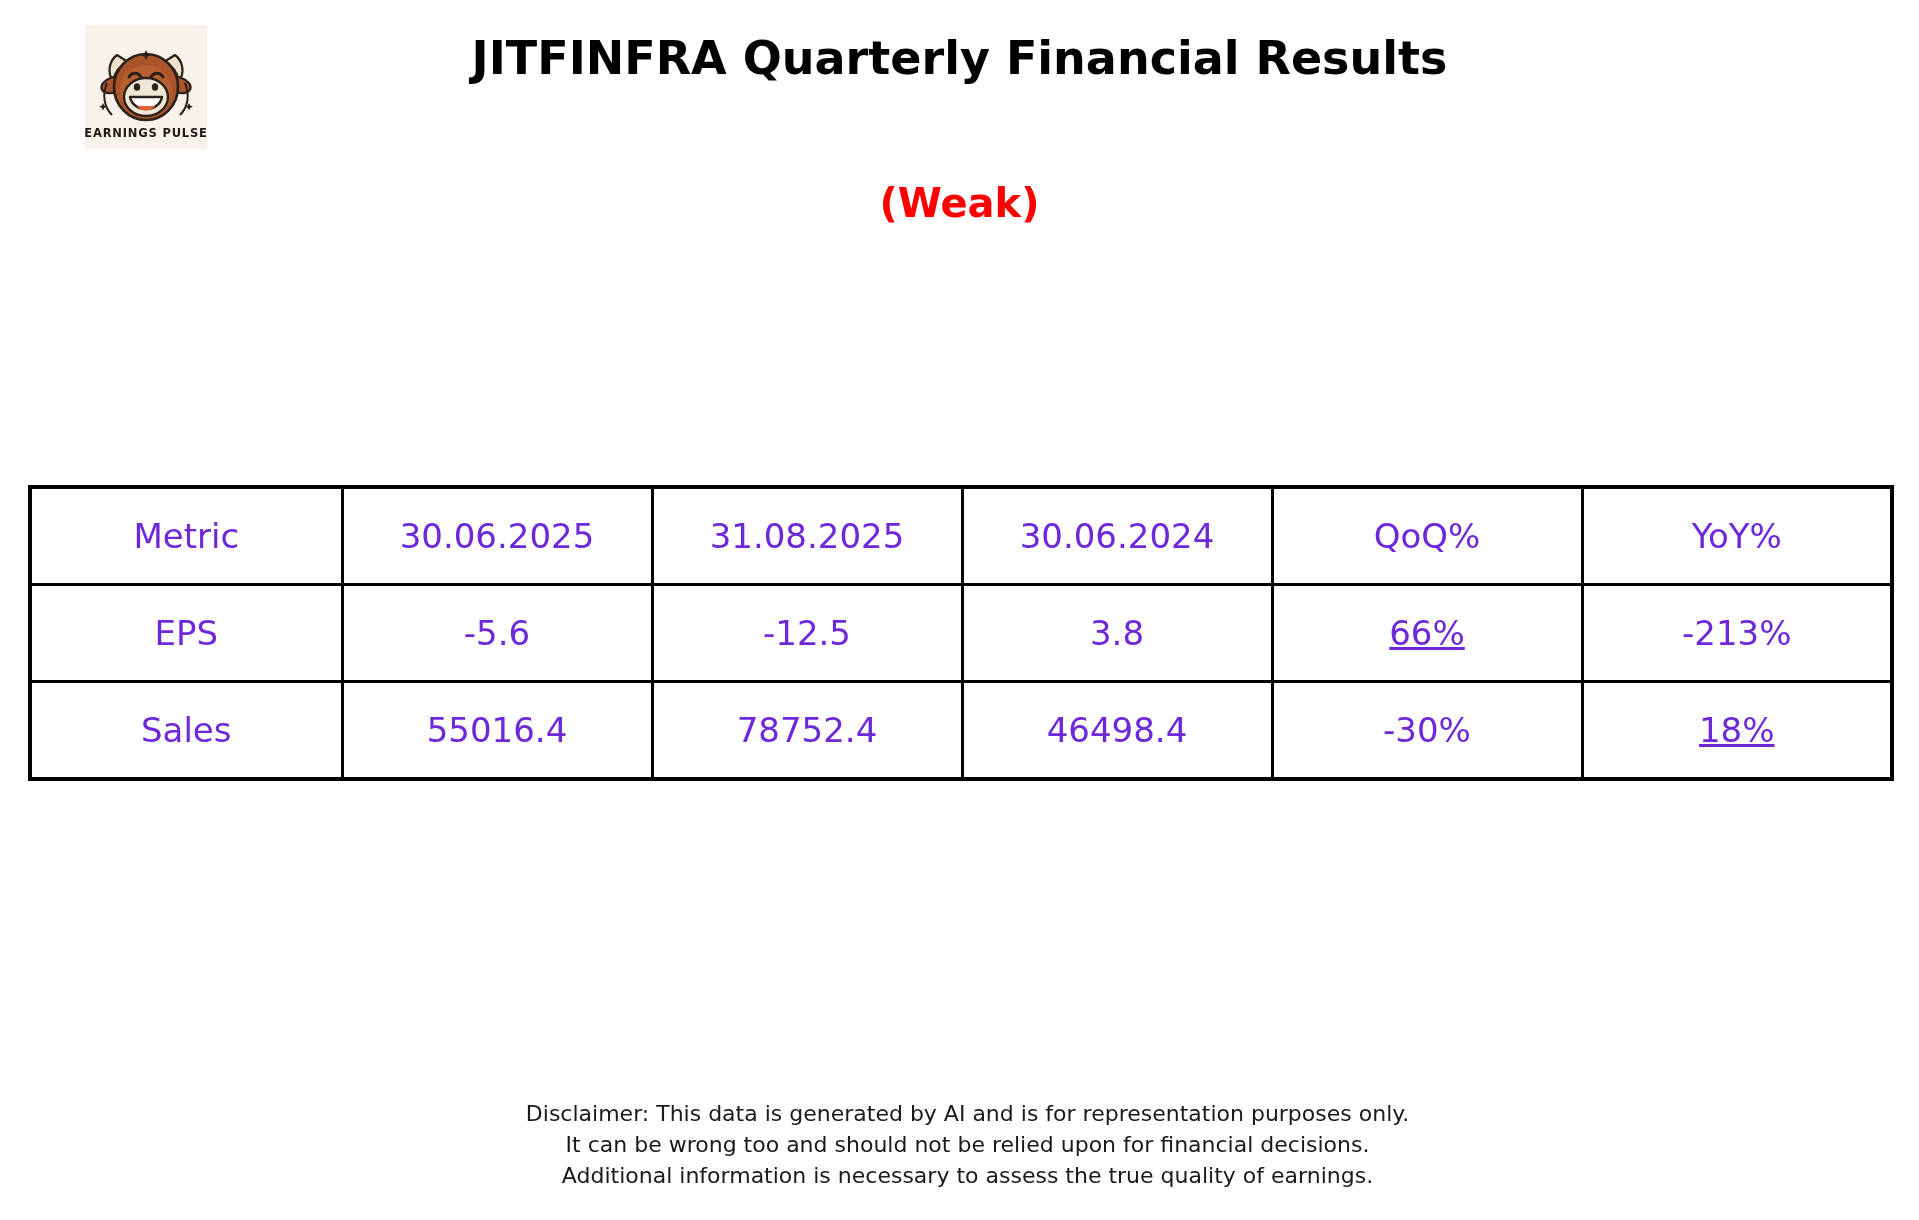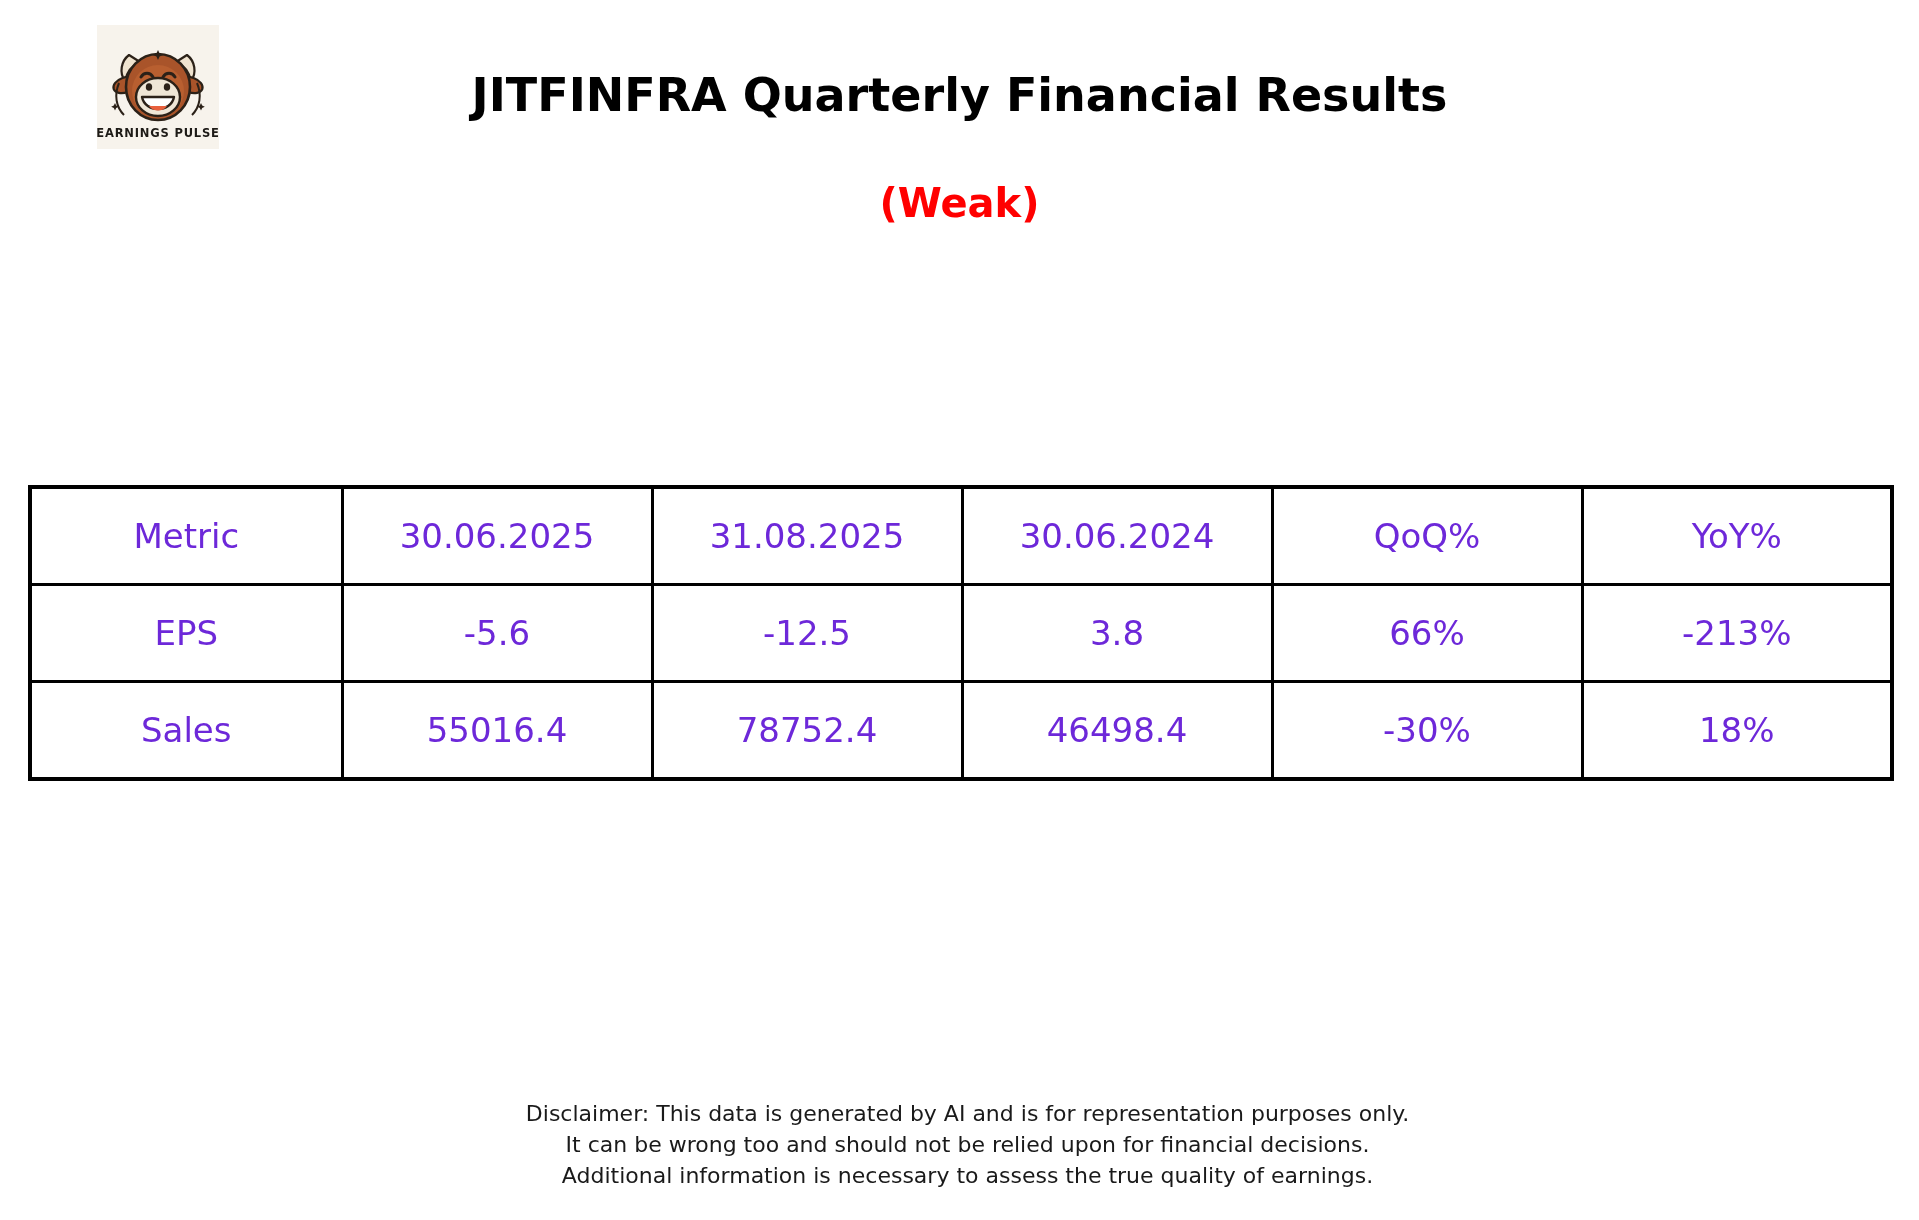--- a/index.html
+++ b/index.html
@@ -19,21 +19,20 @@
 
   
   .logo-box {
     position: absolute;
     left: 85px;
     top: 25px;
     width: 122px;
     height: 124px;
     background: #f7f3ec;
     display: block;
-    margin-left: 12px;
   }
   .logo-svg {
     position: absolute;
     left: 0;
     top: 0;
     width: 122px;
     height: 124px;
   }
 
   
@@ -42,21 +41,20 @@
     left: 0;
     top: 28px;
     width: 1919px;
     text-align: center;
     font-size: 46px;
     font-weight: bold;
     color: #000000;
     letter-spacing: 0px;
     line-height: 60px;
     font-family: "DejaVu Sans", "Liberation Sans", sans-serif;
-    margin-top: 37px;
   }
   .sub-title {
     position: absolute;
     left: 0;
     top: 128px;
     width: 1919px;
     text-align: center;
     font-size: 40px;
     font-weight: bold;
     color: #ff0000;
@@ -93,21 +91,21 @@
     background: #ffffff;
   }
   
   .col-metric { width: 312px; }
   .col-p1     { width: 310px; }
   .col-p2     { width: 310px; }
   .col-p3     { width: 310px; }
   .col-qoq    { width: 310px; }
   .col-yoy    { width: 310px; }
 
-  .pos { color: #008000; }
+  .pos { color: #008000; text-decoration: underline; }
   .neg { color: #ff0000; }
 
   
   .disclaimer {
     position: absolute;
     left: 8px;
     top: 1098px;
     width: 1919px;
     text-align: center;
     font-size: 22px;

